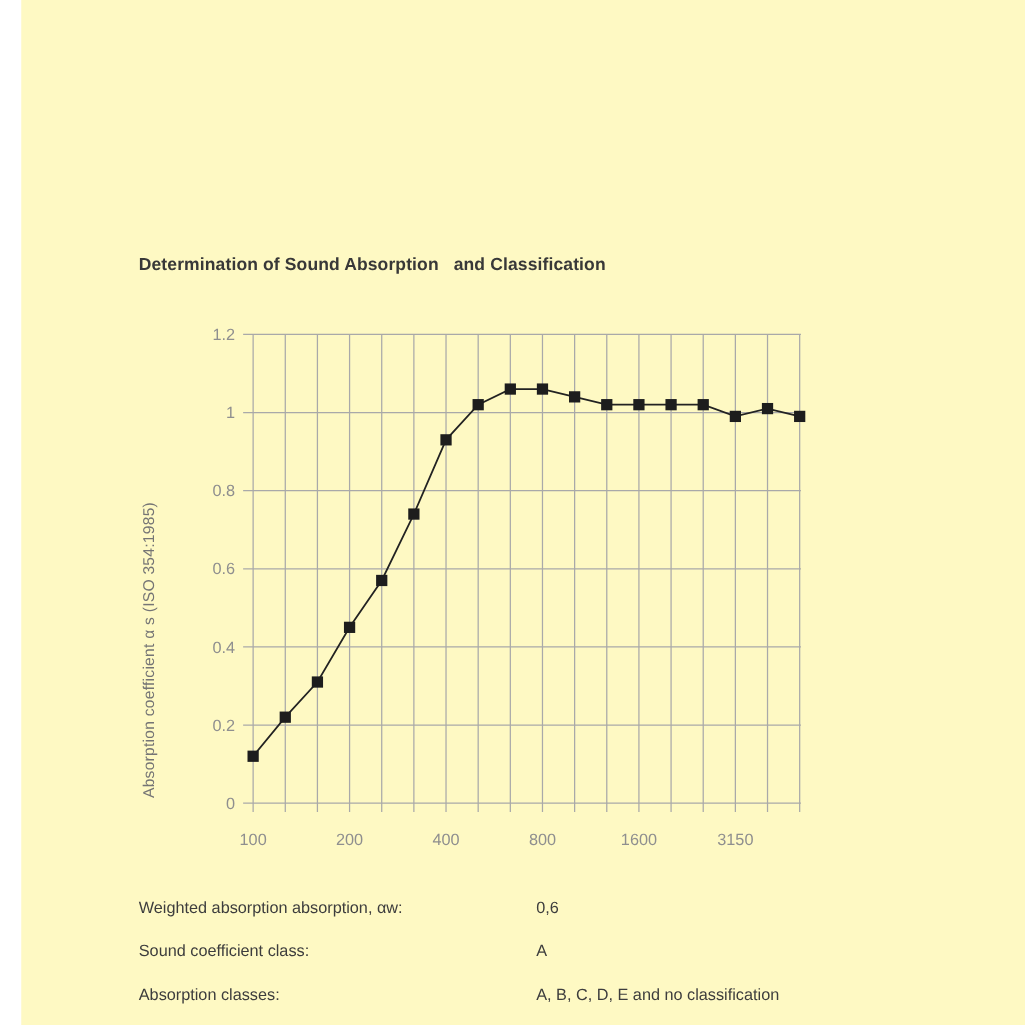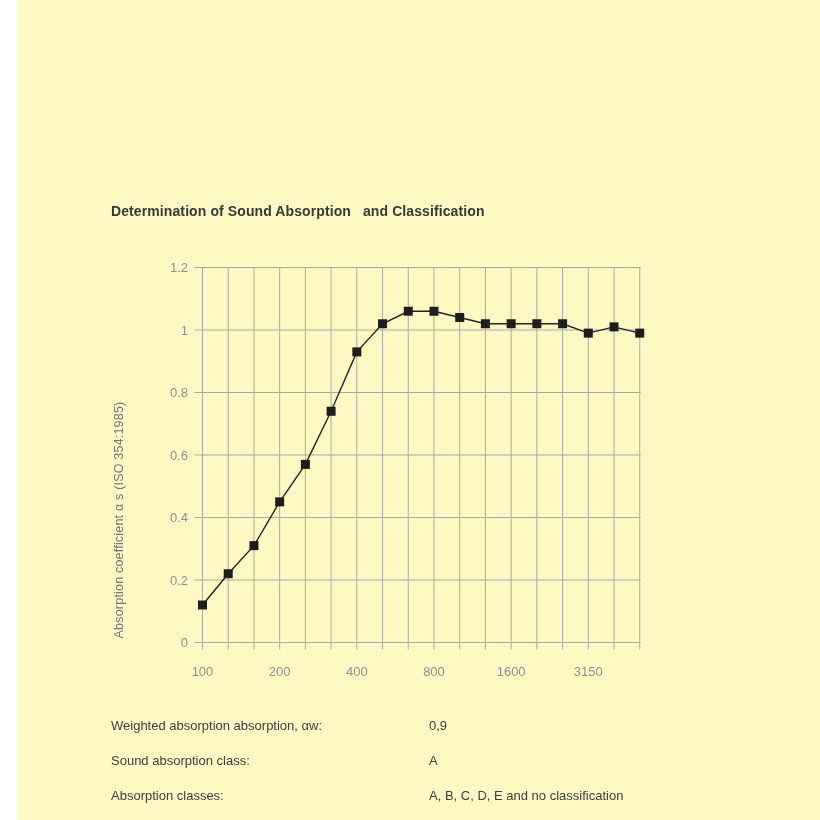--- a/index.html
+++ b/index.html
@@ -98,24 +98,24 @@
         <rect x="566.8" y="328.625" width="9" height="9" fill="#1d1d1d"></rect>
         <rect x="592.52" y="322.375" width="9" height="9" fill="#1d1d1d"></rect>
         <rect x="618.24" y="328.625" width="9" height="9" fill="#1d1d1d"></rect>
       </g>
     </svg>
 
   <div class="y-axis-title">Absorption coefficient α s (ISO 354:1985)</div>
 
   <div class="detail-row" style="top:718px">
     <span class="label">Weighted absorption absorption, αw:</span>
-    <span class="value">0,9</span>
+    <span class="value">0,6</span>
   </div>
   <div class="detail-row" style="top:753px">
-    <span class="label">Sound absorption class:</span>
+    <span class="label">Sound coefficient class:</span>
     <span class="value">A</span>
   </div>
   <div class="detail-row" style="top:788px">
     <span class="label">Absorption classes:</span>
     <span class="value">A, B, C, D, E and no classification</span>
   </div>
 
 </div>
 
 </body></html>

